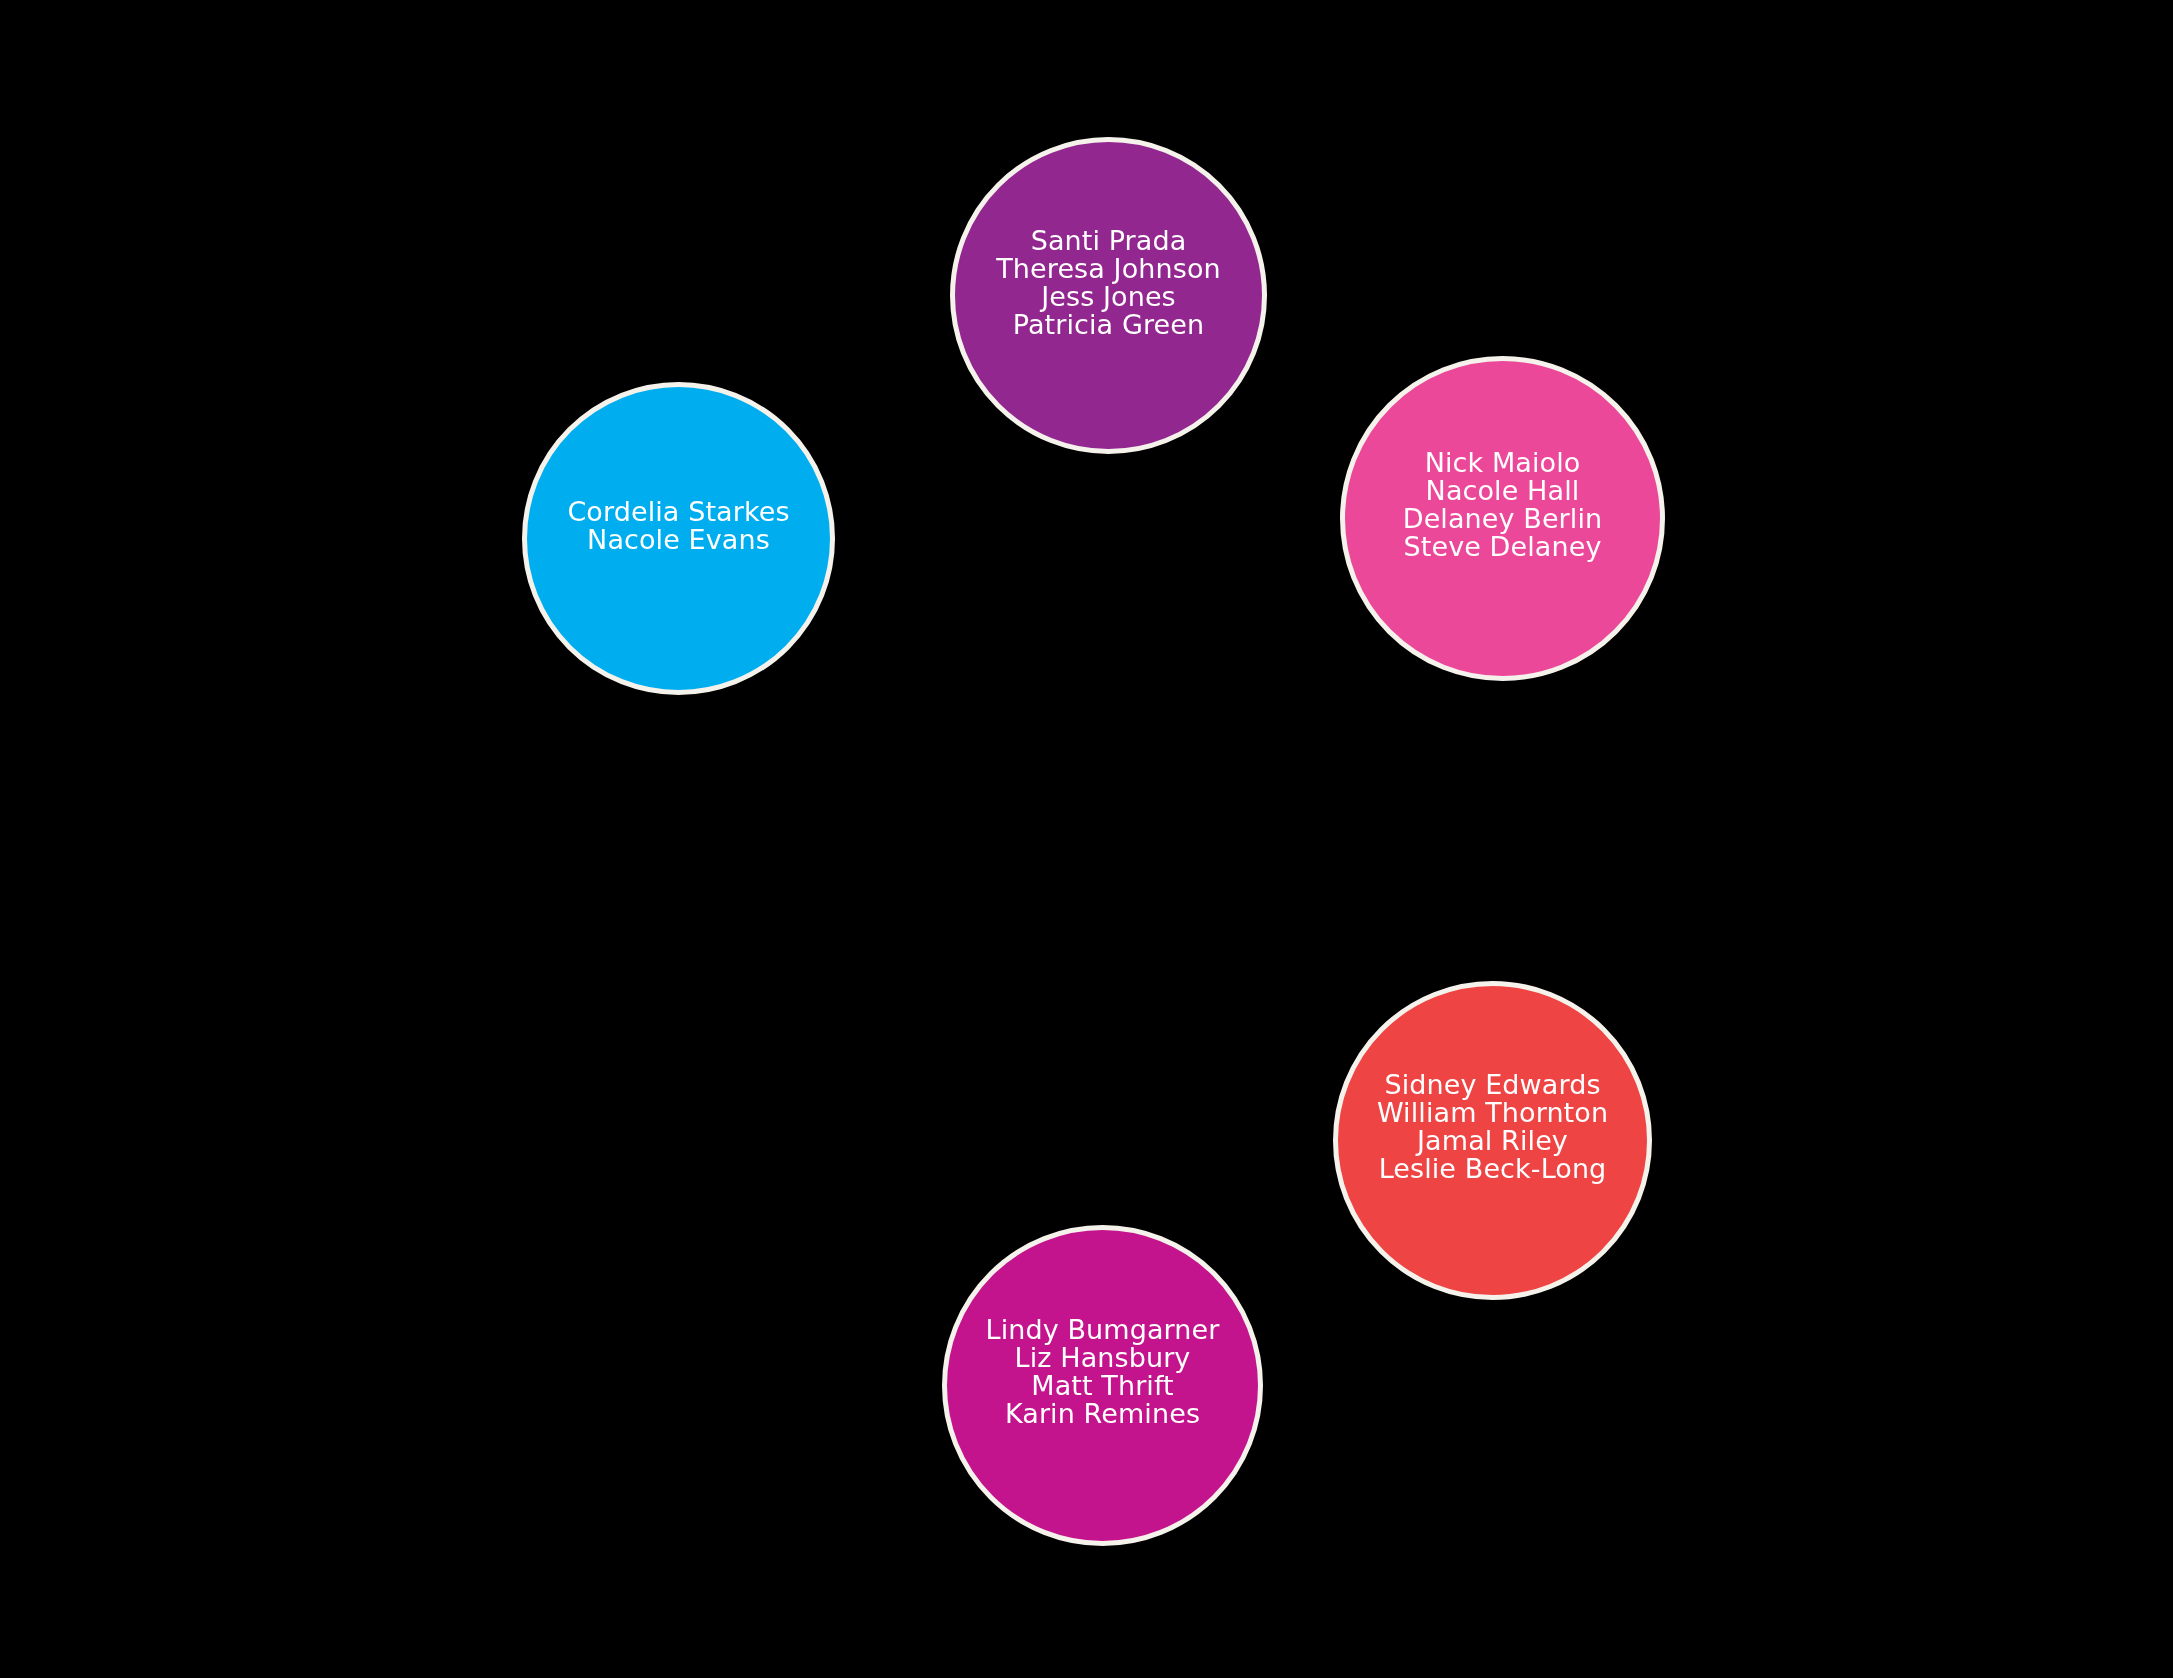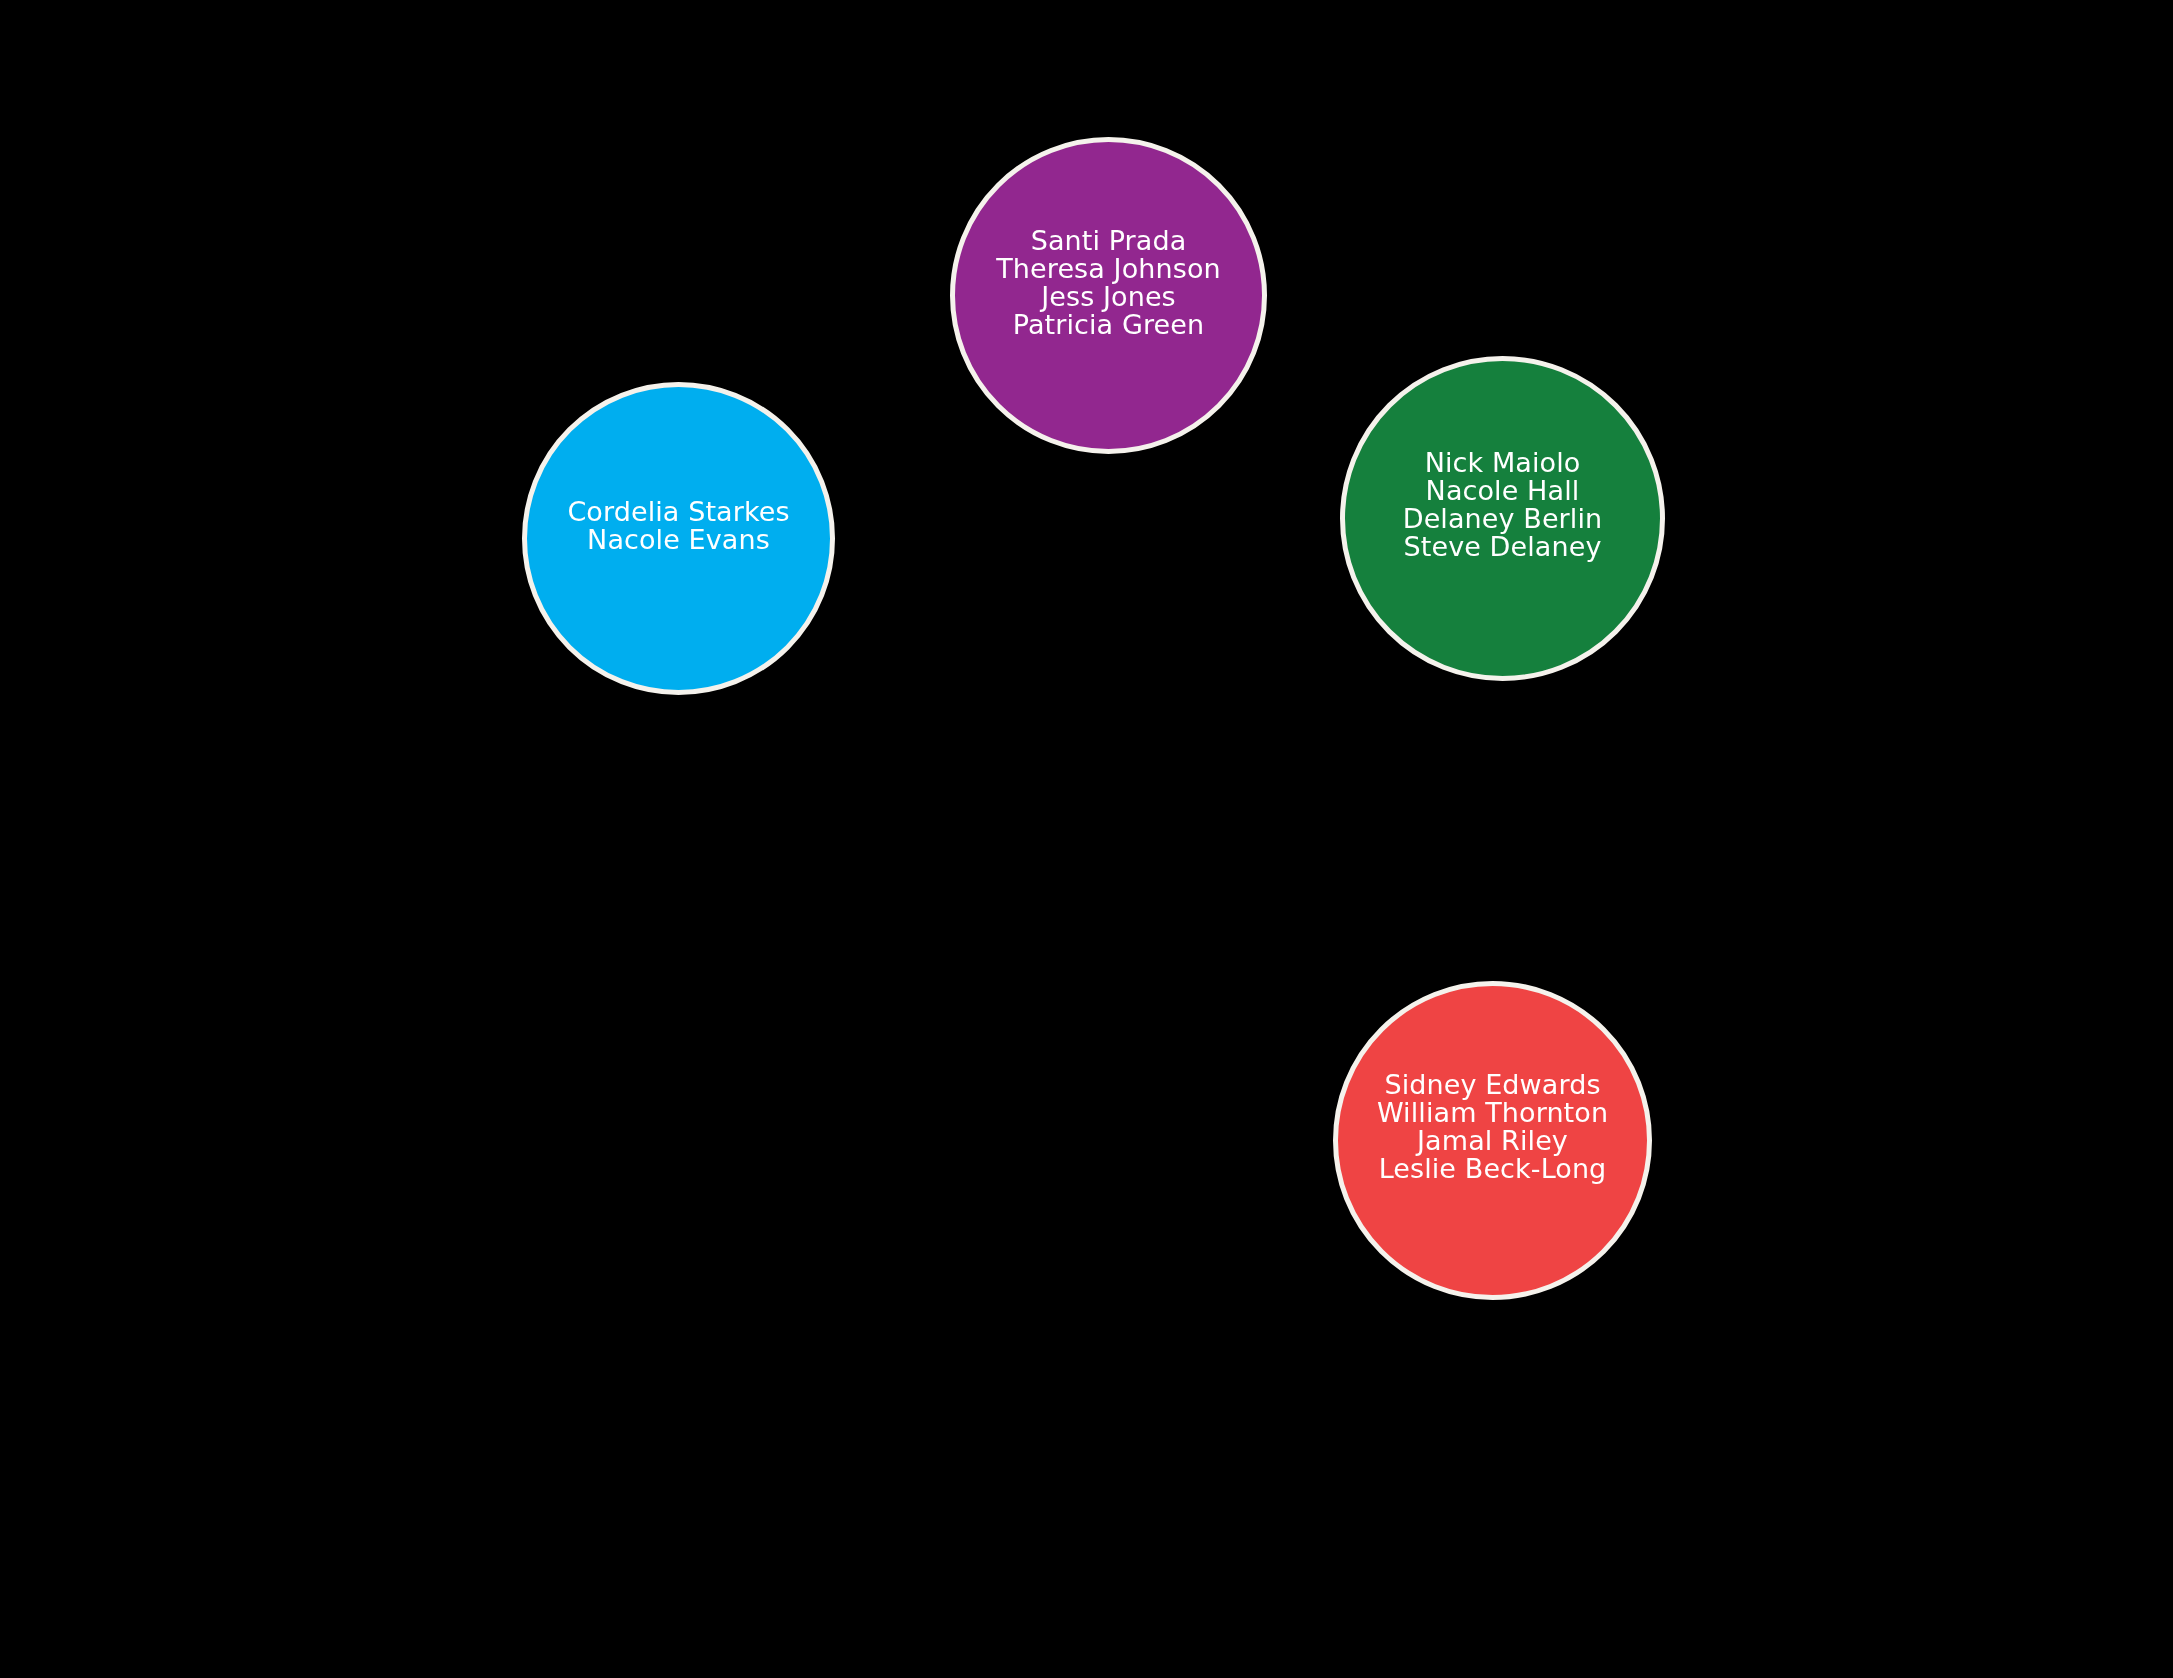--- a/index.html
+++ b/index.html
@@ -66,30 +66,38 @@
         <span class="member-name">Jess Jones</span>
         <span class="member-name">Patricia Green</span>
       </div>
     </div>
     <div class="group-circle" style="left: 522px; top: 382px; width: 313px; height: 313px; background: rgb(0, 174, 239); border-color: rgb(245, 242, 236);">
       <div class="member-stack" style="top: 111px;">
         <span class="member-name">Cordelia Starkes</span>
         <span class="member-name">Nacole Evans</span>
       </div>
     </div>
-    <div class="group-circle" style="left: 1340px; top: 356px; width: 325px; height: 325px; background: #15803d; border-color: rgb(245, 242, 236);">
+    <div class="group-circle" style="left: 1340px; top: 356px; width: 325px; height: 325px; background: #ec4899; border-color: rgb(245, 242, 236);">
       <div class="member-stack" style="top: 88px;">
         <span class="member-name">Nick Maiolo</span>
         <span class="member-name">Nacole Hall</span>
         <span class="member-name">Delaney Berlin</span>
         <span class="member-name">Steve Delaney</span>
       </div>
     </div>
     <div class="group-circle" style="left: 1333px; top: 981px; width: 319px; height: 319px; background: #ef4444; border-color: rgb(245, 242, 236);">
       <div class="member-stack" style="top: 85px;">
         <span class="member-name">Sidney Edwards</span>
         <span class="member-name">William Thornton</span>
         <span class="member-name">Jamal Riley</span>
         <span class="member-name">Leslie Beck-Long</span>
       </div>
     </div>
+    <div class="group-circle" style="left: 942px; top: 1225px; width: 321px; height: 321px; background: rgb(196, 20, 141); border-color: rgb(245, 242, 236);">
+      <div class="member-stack" style="top: 86px;">
+        <span class="member-name">Lindy Bumgarner</span>
+        <span class="member-name">Liz Hansbury</span>
+        <span class="member-name">Matt Thrift</span>
+        <span class="member-name">Karin Remines</span>
+      </div>
+    </div>
   </div>
 
 
 </body></html>

